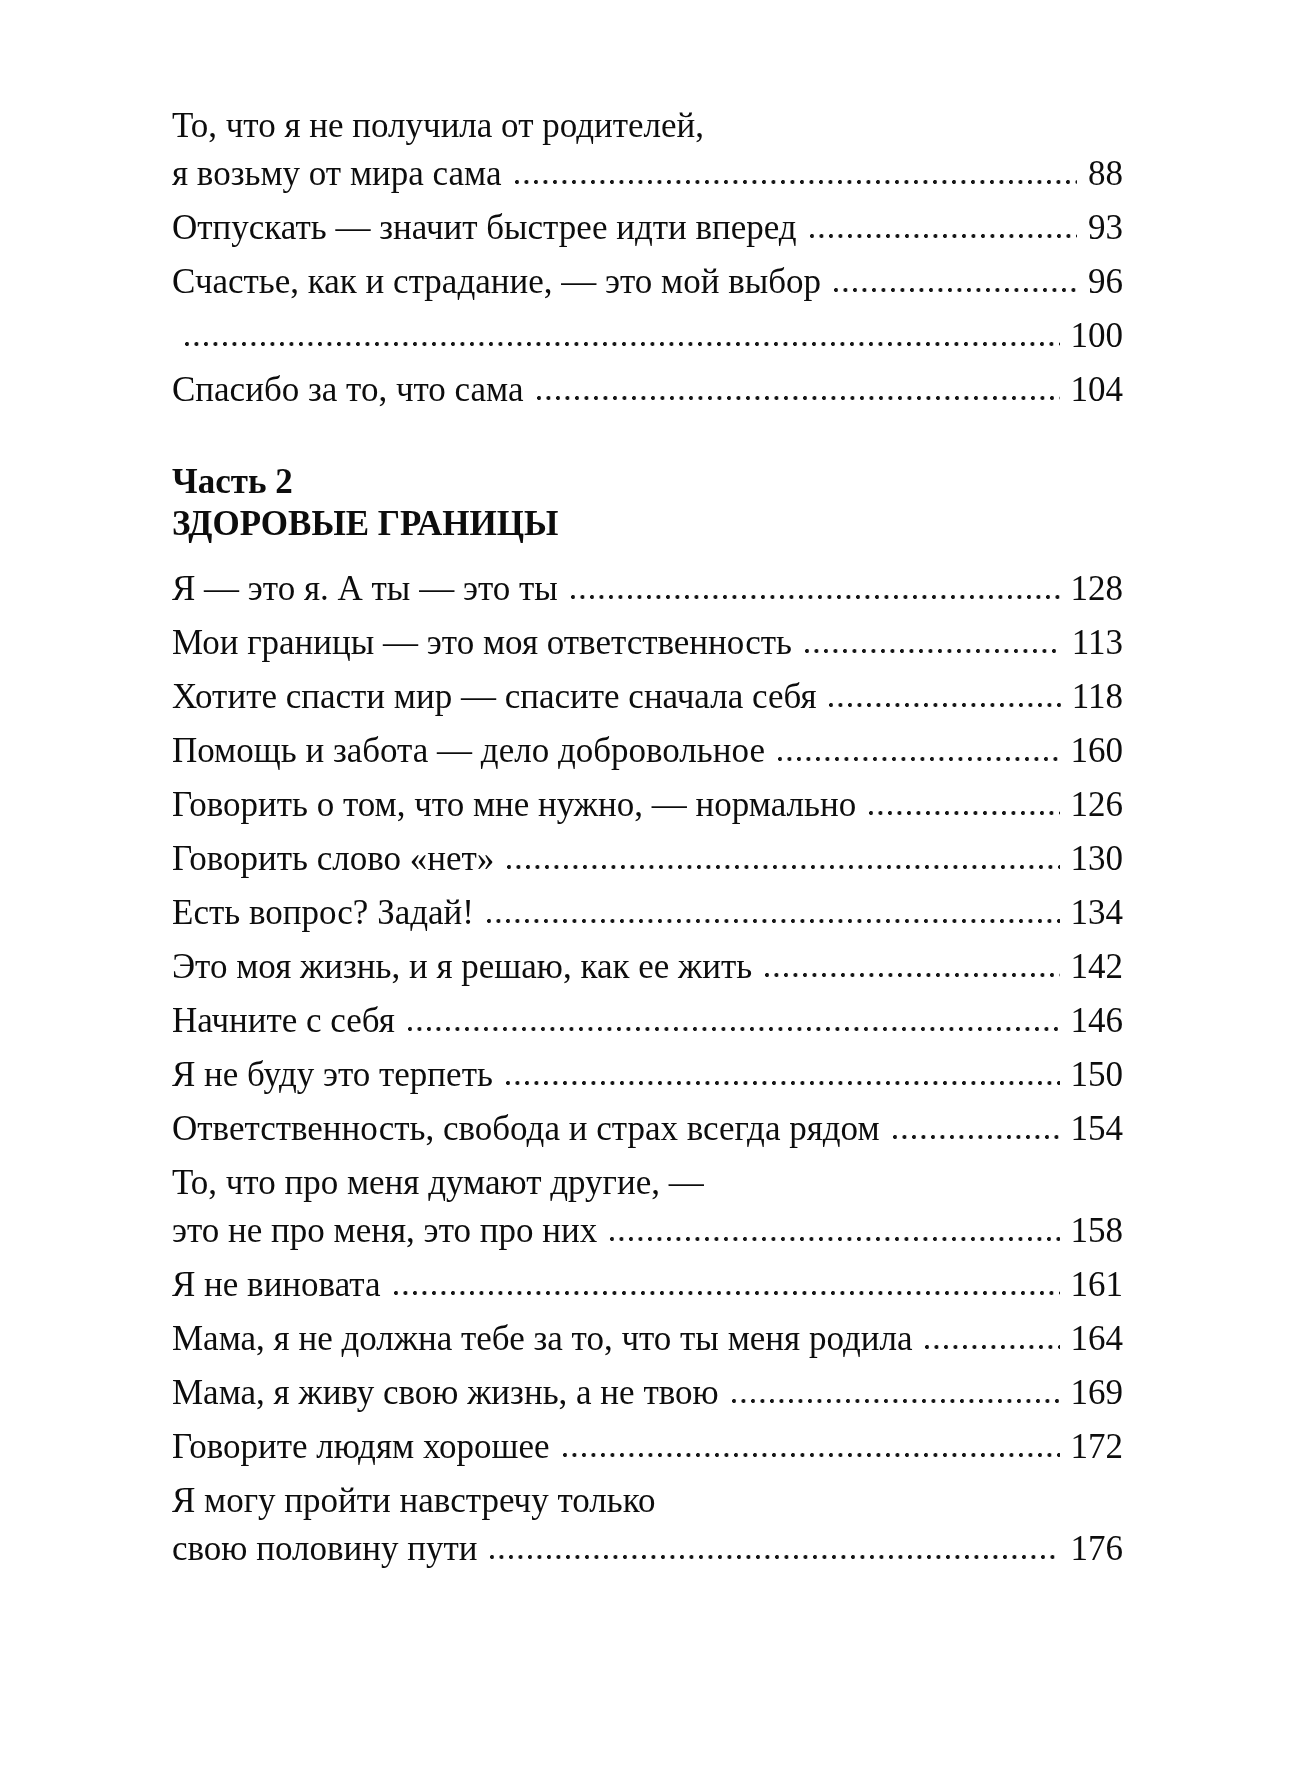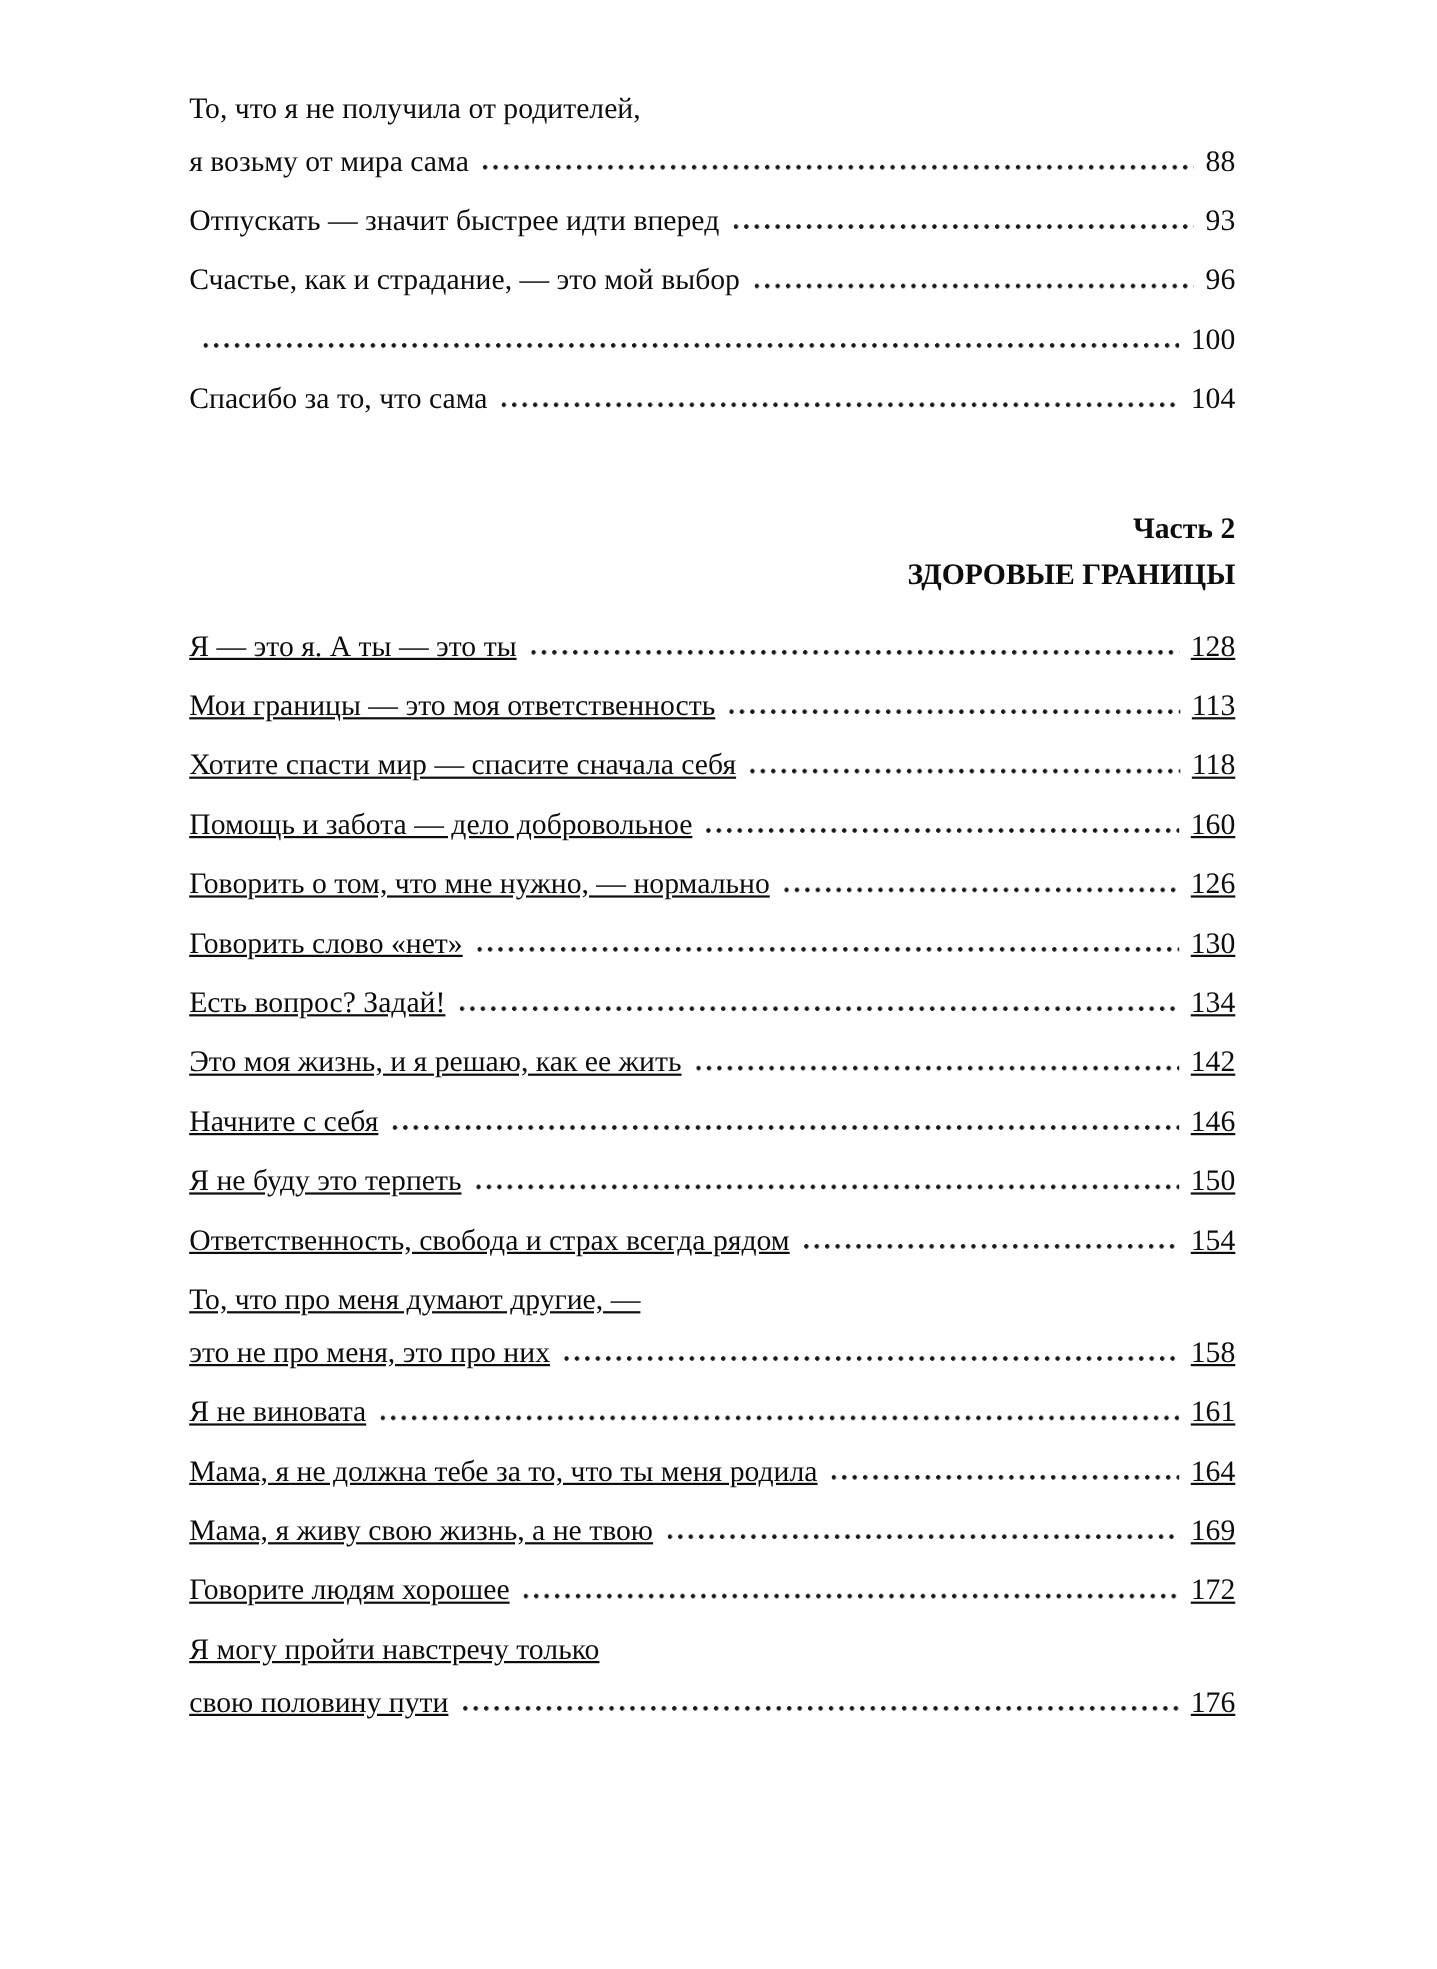--- a/index.html
+++ b/index.html
@@ -11,22 +11,22 @@
     width: 1306px;
     height: 1790px;
     position: relative;
     overflow: hidden;
     font-family: "Liberation Serif", "DejaVu Serif", serif;
     color: #0d0d0d;
   }
   .content {
     margin-left: 172px;
     margin-right: 183px;
-    padding-top: 74px;
-    font-size: 27px;
+    padding-top: 102px;
+    font-size: 35px;
   }
   .toc-entry {
     margin-bottom: 6px;
   }
   .toc-line {
     display: flex;
     align-items: baseline;
     line-height: 48px;
   }
   .toc-title {
@@ -39,28 +39,27 @@
     margin: 0 11px 0 13px;
     background-image: radial-gradient(circle at 2px 3px, #161616 1.7px, transparent 2.3px);
     background-size: 9.5px 6px;
     background-repeat: repeat-x;
     background-position: left bottom;
   }
   .pagenum {
     white-space: nowrap;
   }
   .part-heading {
-    margin-top: 73px;
-    text-align: right;
+    margin-top: 47px;
+    text-align: left;
     font-weight: bold;
     line-height: 42px;
   }
   .section-part2 {
     margin-top: 20px;
-    text-decoration: underline;
   }
 </style>
 </head>
 <body>
 
 <div class="content">
 
   <section class="section-part1">
       <div class="toc-entry">
         <div class="toc-line">

